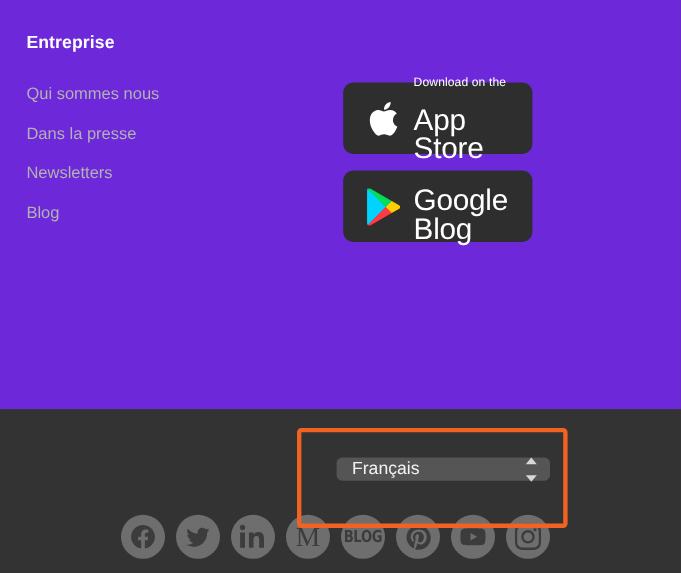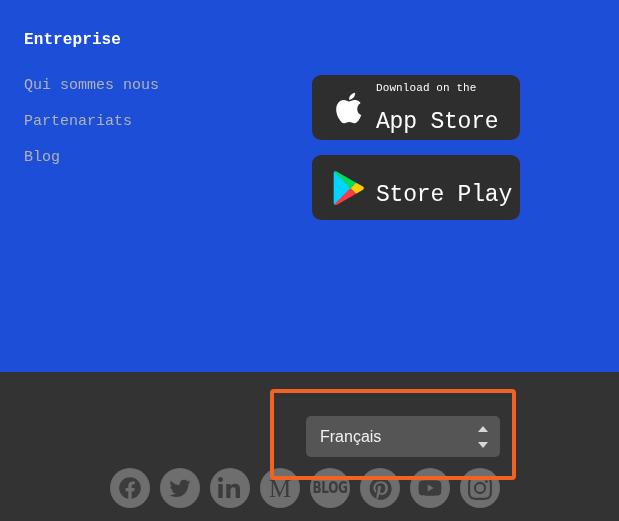--- a/index.html
+++ b/index.html
@@ -22,22 +22,21 @@
     background: #454545;
   }
 
   
   .upper {
     position: absolute;
     left: 0;
     top: 0;
     width: 619px;
     height: 372px;
-    background: #1d4ed8;
-    font-family: Liberation Mono, monospace;
+    background: #6d28d9;
   }
 
   .col-links {
     position: absolute;
     left: 24px;
     top: 30px;
     width: 260px;
   }
 
   .col-heading {
@@ -60,21 +59,21 @@
 
   
   .badges {
     position: absolute;
     left: 312px;
     top: 75px;
   }
 
   .badge {
     display: block;
-    width: 208px;
+    width: 172px;
     height: 65px;
     background: #2e2e2e;
     border-radius: 9px;
     position: relative;
     text-decoration: none;
     margin-bottom: 15px;
     box-sizing: border-box;
   }
 
   .badge-icon {
@@ -105,21 +104,21 @@
     font-weight: normal;
   }
 
   .badge-small.caps {
     font-size: 10px;
     letter-spacing: 0.9px;
   }
 
   .badge-large {
     display: block;
-    font-size: 23px;
+    font-size: 27px;
     line-height: 26px;
     letter-spacing: -0.2px;
     font-weight: normal;
     margin-top: 14px;
   }
 
   
   .lower {
     position: absolute;
     left: 0;
@@ -127,21 +126,21 @@
     width: 619px;
     height: 149px;
     background: #333333;
   }
 
   .lang-select {
     position: absolute;
     left: 306px;
     top: 416px;
     width: 194px;
-    height: 41px;
+    height: 21px;
     background: #555555;
     border: none;
     border-radius: 5px;
     box-sizing: border-box;
   }
 
   .lang-value {
     position: absolute;
     left: 14px;
     top: 50%;
@@ -238,21 +237,22 @@
 <body>
 
 <div class="footer-root">
 
   <div class="upper">
 
     <div class="col-links">
       <div class="col-heading">Entreprise</div>
 
       <a class="link-item" href="#">Qui sommes nous</a>
-      <a class="link-item" href="#">Partenariats</a>
+      <a class="link-item" href="#">Dans la presse</a>
+      <a class="link-item" href="#">Newsletters</a>
       <a class="link-item" href="#">Blog</a>
     </div>
 
     <div class="badges">
 
       <a class="badge" href="#">
         <span class="badge-icon">
           <svg width="30" height="36" viewBox="0 0 30 36" aria-hidden="true">
             <path fill="#ffffff" d="M24.3 19.1c0-4 3.2-5.9 3.4-6-1.8-2.7-4.7-3-5.7-3.1-2.4-0.2-4.8 1.4-6 1.4-1.2 0-3.1-1.4-5.1-1.4-2.6 0-5 1.5-6.4 3.9-2.7 4.7-0.7 11.7 2 15.5 1.3 1.9 2.8 4 4.8 3.9 1.9-0.1 2.7-1.2 5-1.2 2.3 0 3 1.2 5.1 1.2 2.1 0 3.4-1.9 4.7-3.8 1.5-2.2 2.1-4.3 2.1-4.4-0.1 0-4-1.5-4-6z"></path>
             <path fill="#ffffff" d="M20.6 7.6c1-1.3 1.7-3 1.5-4.8-1.5 0.1-3.3 1-4.4 2.3-0.9 1.1-1.8 2.9-1.6 4.6 1.7 0.1 3.4-0.8 4.5-2.1z"></path>
@@ -267,21 +267,21 @@
       <a class="badge" href="#">
         <span class="badge-icon">
           <svg width="32" height="36" viewBox="0 0 32 36" aria-hidden="true">
             <path fill="#00d3ff" d="M2.3 1.4C1.9 1.9 1.7 2.6 1.7 3.5v29c0 0.9 0.2 1.6 0.6 2.1l0.2 0.2L18.6 18.4v-0.4L2.5 1.3 2.3 1.4z"></path>
             <path fill="#ffce00" d="M24 23.8l-5.4-5.4v-0.4l5.4-5.4 0.1 0.1 6.4 3.6c1.8 1 1.8 2.7 0 3.8l-6.4 3.6-0.1 0.1z"></path>
             <path fill="#ff3a44" d="M24.1 23.7L18.6 18.2 2.3 34.6c0.6 0.6 1.6 0.7 2.7 0.1l19.1-11z"></path>
             <path fill="#00de5a" d="M24.1 12.7L5 1.7C3.9 1.1 2.9 1.2 2.3 1.8l16.3 16.4 5.5-5.5z"></path>
           </svg>
         </span>
         <span class="badge-text">
-          <span class="badge-large">Store Play</span>
+          <span class="badge-large">Google Blog</span>
         </span>
       </a>
 
     </div>
   </div>
 
   <div class="lower"></div>
 
   <div class="lang-select">
     <span class="lang-value">Français</span>

